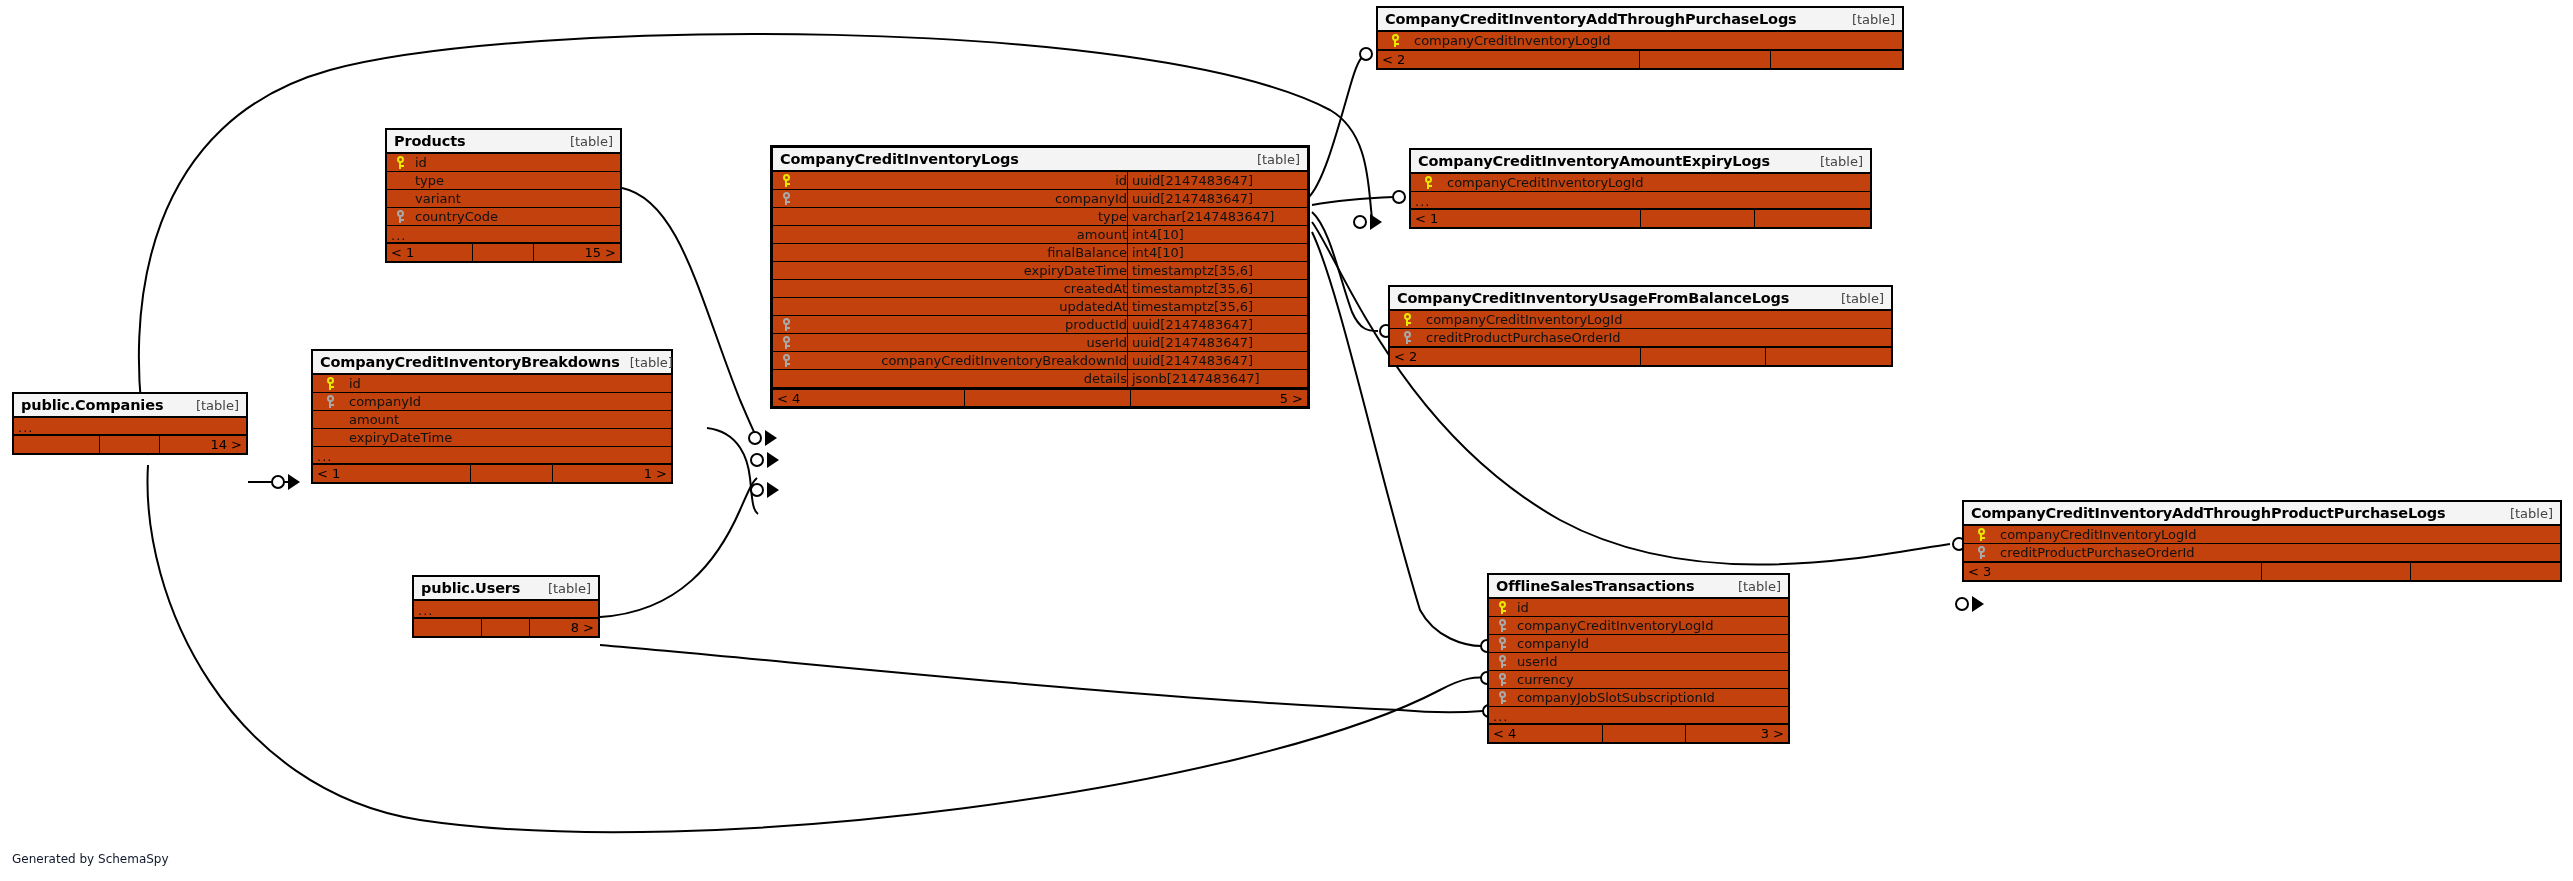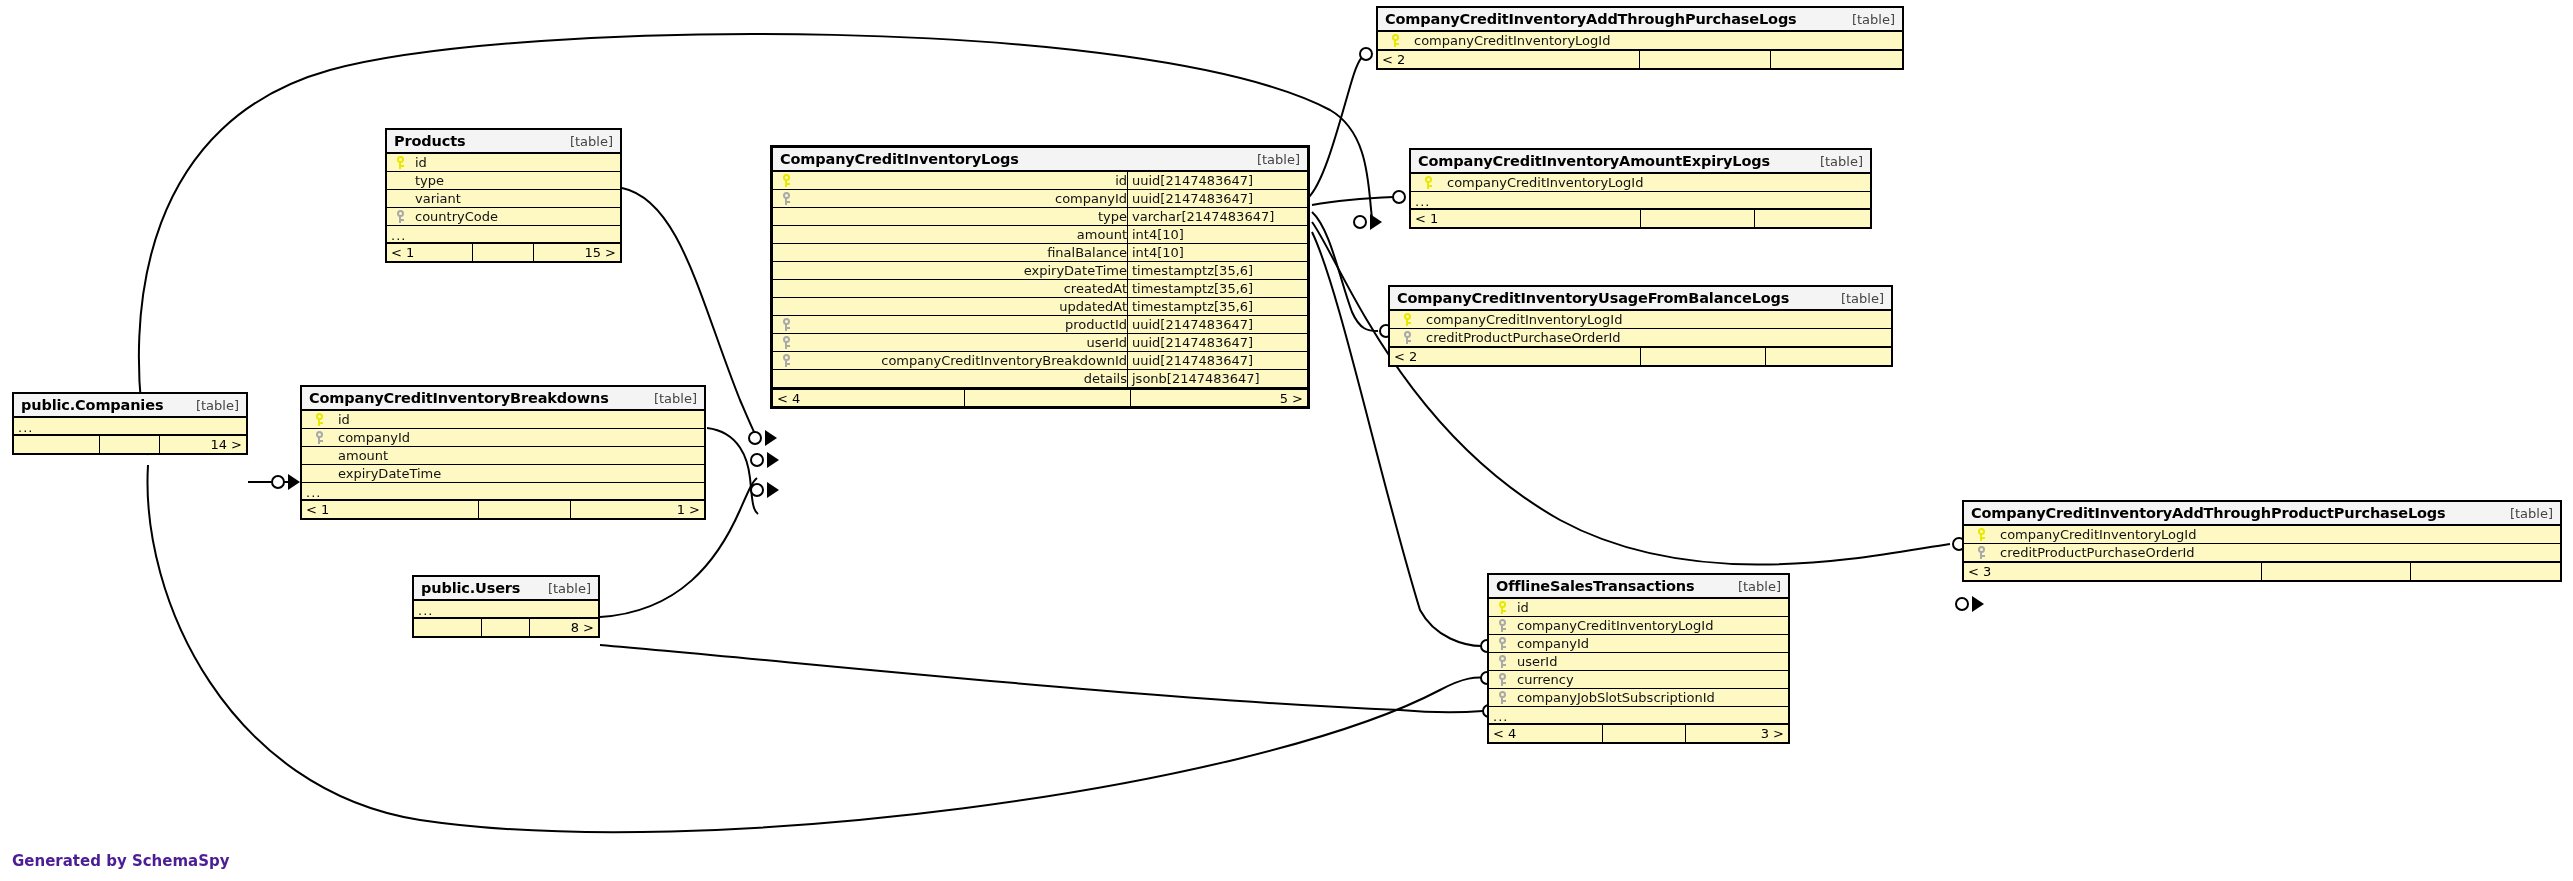--- a/index.html
+++ b/index.html
@@ -1,21 +1,21 @@
 <!DOCTYPE html>
 <html><head>
 <meta charset="utf-8">
 <style>
   html,body{margin:0;padding:0;background:#ffffff;}
   body{width:2573px;height:881px;position:relative;overflow:hidden;
        font-family:"DejaVu Sans","Liberation Sans",sans-serif;}
   #canvas{position:absolute;left:0;top:0;width:2573px;height:881px;}
   #edges{position:absolute;left:0;top:0;width:2573px;height:881px;pointer-events:none;}
 
-  .tbl{position:absolute;border:2px solid #000;background:#fef9c3;box-sizing:border-box;}
+  .tbl{position:absolute;border:2px solid #000;background:#c2410c;box-sizing:border-box;}
   .tbl .hdr{display:flex;align-items:center;justify-content:space-between;
             background:#f4f4f4;border-bottom:2px solid #000;box-sizing:border-box;
             height:24px;padding:0 7px;}
   .tbl .hdr .tname{font-weight:bold;font-size:14.5px;color:#000;white-space:nowrap;letter-spacing:-0.15px;}
   .tbl .hdr .ttag{font-size:13px;color:#444;white-space:nowrap;margin-left:10px;}
 
   .row{display:flex;align-items:center;height:18px;box-sizing:border-box;
        border-bottom:1px solid #000;font-size:13px;color:#111;}
   .row:last-child{border-bottom:none;}
   .row .kcell{width:26px;flex:0 0 26px;display:flex;align-items:center;justify-content:center;}
@@ -35,21 +35,21 @@
   .footrow .fl{justify-content:flex-start;}
   .footrow .fr{justify-content:flex-end;}
 
   .key{display:inline-block;width:7px;height:13px;position:relative;}
   .key .kr{position:absolute;left:0;top:0;width:7px;height:7px;border-radius:50%;box-sizing:border-box;border:2px solid currentColor;}
   .key .ks{position:absolute;left:2.5px;top:6px;width:2px;height:7px;background:currentColor;}
   .key .kt{position:absolute;left:4.5px;top:8.5px;width:2.5px;height:2px;background:currentColor;}
   .key.pk{color:#e8e800;}
   .key.fk{color:#a9a9a9;}
 
-  .footer{position:absolute;left:12px;top:852px;font-size:15px;color:#4c1d95;font-weight:bold;}
+  .footer{position:absolute;left:12px;top:852px;font-size:12px;color:#0f172a;}
 </style>
 </head>
 <body>
 
 <div id="canvas">
 
   <svg id="edges" viewBox="0 0 2573 881" xmlns="http://www.w3.org/2000/svg">
     <g fill="none" stroke="#000" stroke-width="2">
 
       <path d="M 148,455 C 120,300 150,120 330,70 C 520,18 1150,15 1330,110 C 1370,133 1368,188 1372,218"></path>
@@ -157,21 +157,21 @@
       <span class="cname">countryCode</span>
     </div>
     <div class="ellipsisrow">...</div>
     <div class="footrow">
       <div class="fc fl" style="width:37%">&lt; 1</div>
       <div class="fc fl" style="width:26%"></div>
       <div class="fc fr" style="width:37%">15 &gt;</div>
     </div>
   </div>
 
-  <div class="tbl" style="left:300px;top:349px;width:406px;margin-top:36px;">
+  <div class="tbl" style="left:311px;top:349px;width:362px;">
     <div class="hdr">
       <span class="tname">CompanyCreditInventoryBreakdowns</span>
       <span class="ttag">[table]</span>
     </div>
     <div class="row">
       <span class="kcell wide">
           <span class="key pk">
             <span class="kr"></span>
             <span class="ks"></span>
             <span class="kt"></span>

